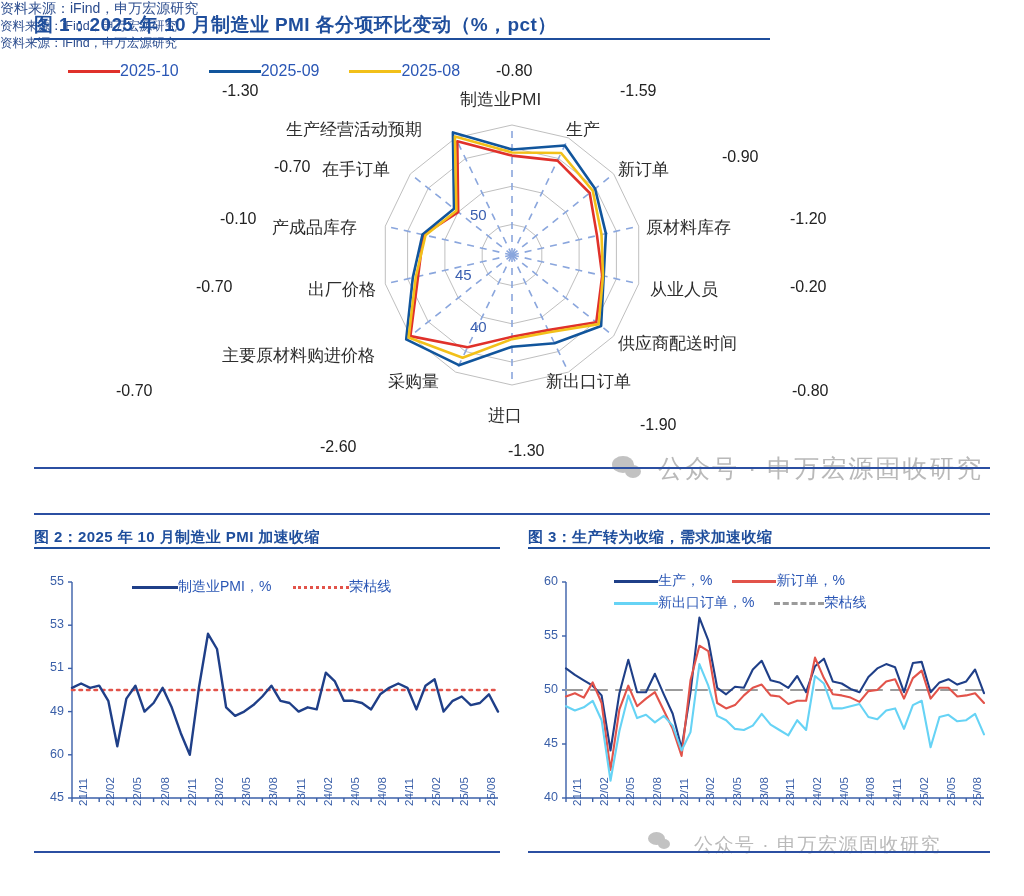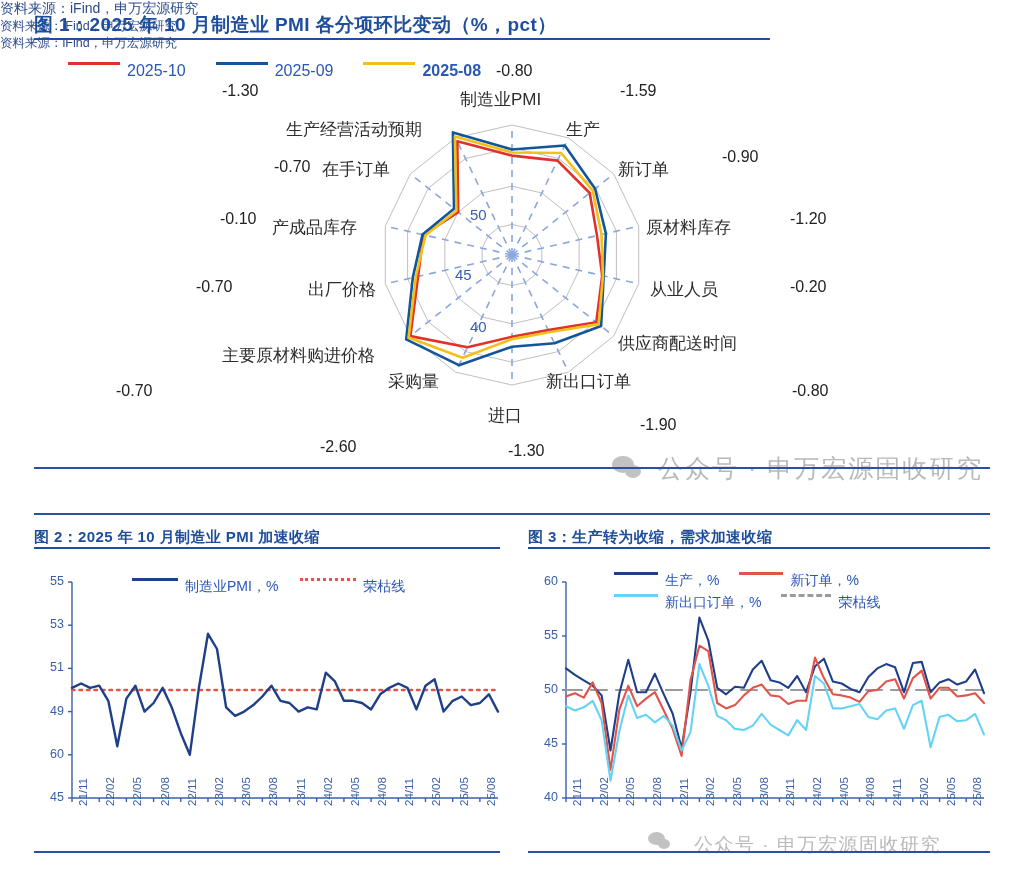--- a/index.html
+++ b/index.html
@@ -26,21 +26,21 @@
   .source{
     font-size:14px;color:#2a4b8d;white-space:nowrap;
   }
   .source.small{font-size:12.5px;}
 
   
   .hr-blue{position:absolute;border-bottom:2px solid #2b4fa2;}
 
   
   .legend{display:flex;align-items:center;gap:8px;}
-  .legend-item{display:flex;gap:7px;}
+  .legend-item{display:flex;align-items:center;}
   .legend-line{display:block;width:52px;height:0;border-top:3px solid #000;}
   .legend-line.dotted{border-top:3px dotted #e2534a;width:56px;}
   .legend-line.dashedgray{border-top:3px dashed #9b9b9b;width:50px;}
   .legend-text{font-size:16px;color:#2b57b5;white-space:nowrap;}
   .legend-text.cn{font-size:14px;color:#2b57b5;}
 
   
   .ax-label{position:absolute;font-size:17px;color:#2d2d2d;white-space:nowrap;}
   .ax-value{position:absolute;font-size:16px;color:#222;white-space:nowrap;}
   .ring-label{position:absolute;font-size:15px;color:#3a5fb0;white-space:nowrap;}
@@ -72,21 +72,21 @@
 <div class="fig" style="left:68px;top:62px;">
   <div class="legend" id="fig1-legend">
       <div class="legend-item" style="margin-right: 22px;">
         <span class="legend-line" style="border-top-color: rgb(224, 49, 42);"></span>
         <span class="legend-text">2025-10</span>
       </div>
       <div class="legend-item" style="margin-right: 22px;">
         <span class="legend-line" style="border-top-color: rgb(17, 85, 156);"></span>
         <span class="legend-text">2025-09</span>
       </div>
-      <div class="legend-item" style="margin-right: 16px; font-weight: bold;">
+      <div class="legend-item" style="margin-right: 16px;">
         <span class="legend-line" style="border-top-color: rgb(242, 192, 25);"></span>
         <span class="legend-text">2025-08</span>
       </div>
     </div>
 </div>
 
 <div class="fig" id="radar-wrap" style="left:0px;top:70px;width:1024px;height:390px;">
   <svg id="radar-svg" width="1024" height="390">
       <path d="M512.0,154.4L525.3,157.4L535.9,165.9L541.8,178.2L541.8,191.8L535.9,204.1L525.3,212.6L512.0,215.6L498.7,212.6L488.1,204.1L482.2,191.8L482.2,178.2L488.1,165.9L498.7,157.4Z" fill="none" stroke="#bfbfbf" stroke-width="1"></path>
       <path d="M512.0,116.2L541.9,123.0L565.8,142.1L579.1,169.7L579.1,200.3L565.8,227.9L541.9,247.0L512.0,253.8L482.1,247.0L458.2,227.9L444.9,200.3L444.9,169.7L458.2,142.1L482.1,123.0Z" fill="none" stroke="#bfbfbf" stroke-width="1"></path>

